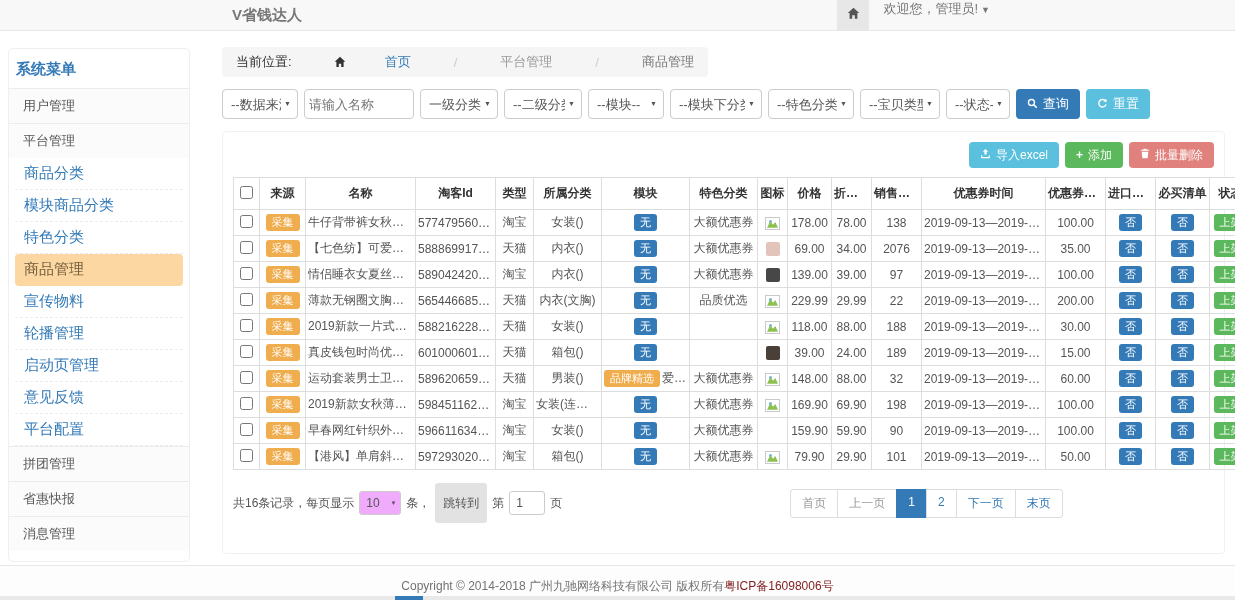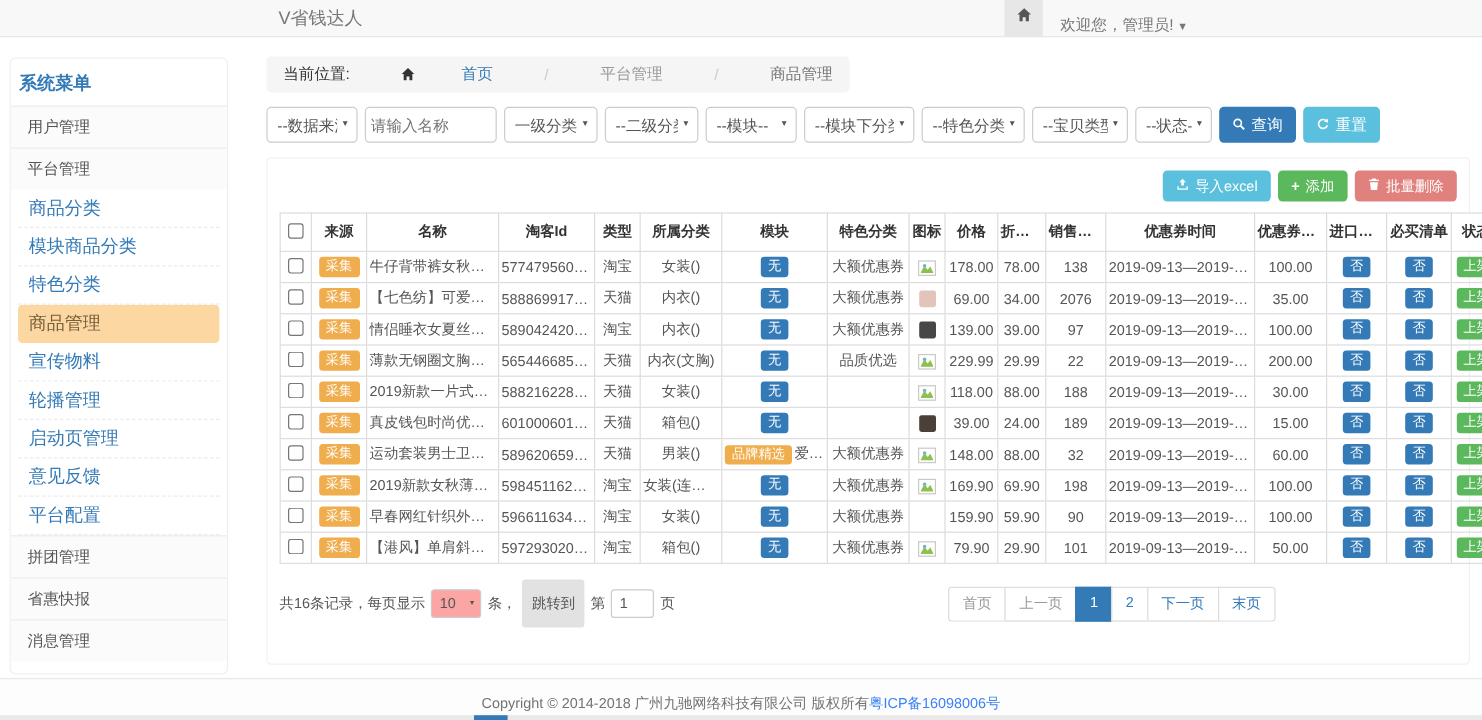--- a/index.html
+++ b/index.html
@@ -2,22 +2,22 @@
 <html><head>
 <meta charset="utf-8">
 <style>
   * { box-sizing:border-box; margin:0; padding:0; }
   body { width:1235px; height:600px; overflow:hidden; position:relative;
          font-family:"Liberation Sans","DejaVu Sans",sans-serif; background:#fff; }
 
   
   .navbar { height:31px; background:#f8f8f8; border-bottom:1px solid #e7e7e7;
             display:flex; align-items:center; }
-  .brand { margin-left:232px; font-size:15px; color:#777; }
-  .nav-right { margin-left:auto; margin-right:245px; display:flex; align-items:flex-end; height:100%; }
+  .brand { margin-left:232px; font-size:15px; color:#777;font-weight:bold; }
+  .nav-right { margin-left:auto; margin-right:245px; display:flex; align-items:flex-start; height:100%; }
   .home-box { width:32px; height:100%; background:#e7e7e7; display:flex; align-items:center; justify-content:center; cursor:pointer; }
   .welcome { font-size:13px; color:#777; margin-left:14px; cursor:pointer; }
   .welcome .caret { font-size:9px; color:#777; margin-left:3px; }
 
   
   .page { display:flex; align-items:flex-start; }
 
   
   .sidebar { width:182px; margin:17px 0 0 8px; border:1px solid #efefef; border-radius:5px;
              background:#fff; overflow:hidden; height:514px; }
@@ -76,37 +76,37 @@
   .t-pink { background:#e3c4ba; }
   .t-dark { background:#474747; }
   .t-brown { background:#4b4038; }
 
   
   .pagebar { display:flex; align-items:center; margin-top:13px; font-size:12px; color:#555; }
   .pginfo { display:flex; align-items:center; gap:5px; }
   .pp-wrap { position:relative; display:inline-block; }
   .pp-wrap::after { content:"▼"; font-size:6px; color:#555; position:absolute; right:5px; top:9px; pointer-events:none; }
   .pp-wrap select { width:42px; height:24px; border:1px solid #ccc; border-radius:3px; font-size:12px;
-                    color:#555; padding:0 12px 0 6px; appearance:none; -webkit-appearance:none; background:#fca5a5; font-family:inherit; }
+                    color:#555; padding:0 12px 0 6px; appearance:none; -webkit-appearance:none; background:#f0abfc; font-family:inherit; }
   .jump-btn { background:#e2e2e2; border:none; border-radius:3px; height:40px; padding:0 8px;
               font-size:12px; color:#555; cursor:pointer; font-family:inherit; }
   .jump-input { width:36px; height:24px; border:1px solid #ccc; border-radius:3px; font-size:12px;
                 color:#555; text-align:left; padding:0 6px; font-family:inherit; }
   .pager { display:flex; margin-left:228px; }
   .pager .pg { padding:5px 11px; border:1px solid #ddd; margin-left:-1px; color:#337ab7; cursor:pointer;
                background:#fff; font-size:12px; }
   .pager .pg:first-child { border-radius:3px 0 0 3px; margin-left:0; }
   .pager .pg:last-child { border-radius:0 3px 3px 0; }
   .pager .pg.disabled { color:#999; cursor:default; }
   .pager .pg.active { background:#337ab7; border-color:#337ab7; color:#fff; }
 
   
   .footer { position:absolute; left:0; right:0; top:565px; height:35px; background:#fdfdfd;
             border-top:1px solid #e7e7e7; text-align:center; font-size:12px; color:#737373; padding-top:12px; }
-  .footer a { color:#3b82f6; text-decoration:none; cursor:pointer;text-align:center; }
+  .footer a { color:#7f1d1d; text-decoration:none; cursor:pointer;text-align:center; }
   .hscroll { position:absolute; left:0; right:0; bottom:0; height:4px; background:#e9e9e9; }
   .hscroll-thumb { position:absolute; left:395px; width:28px; height:4px; background:#337ab7; }
 </style>
 </head>
 <body>
 
 <div class="navbar">
   <div class="brand">V省钱达人</div>
   <div class="nav-right">
     <div class="home-box">

